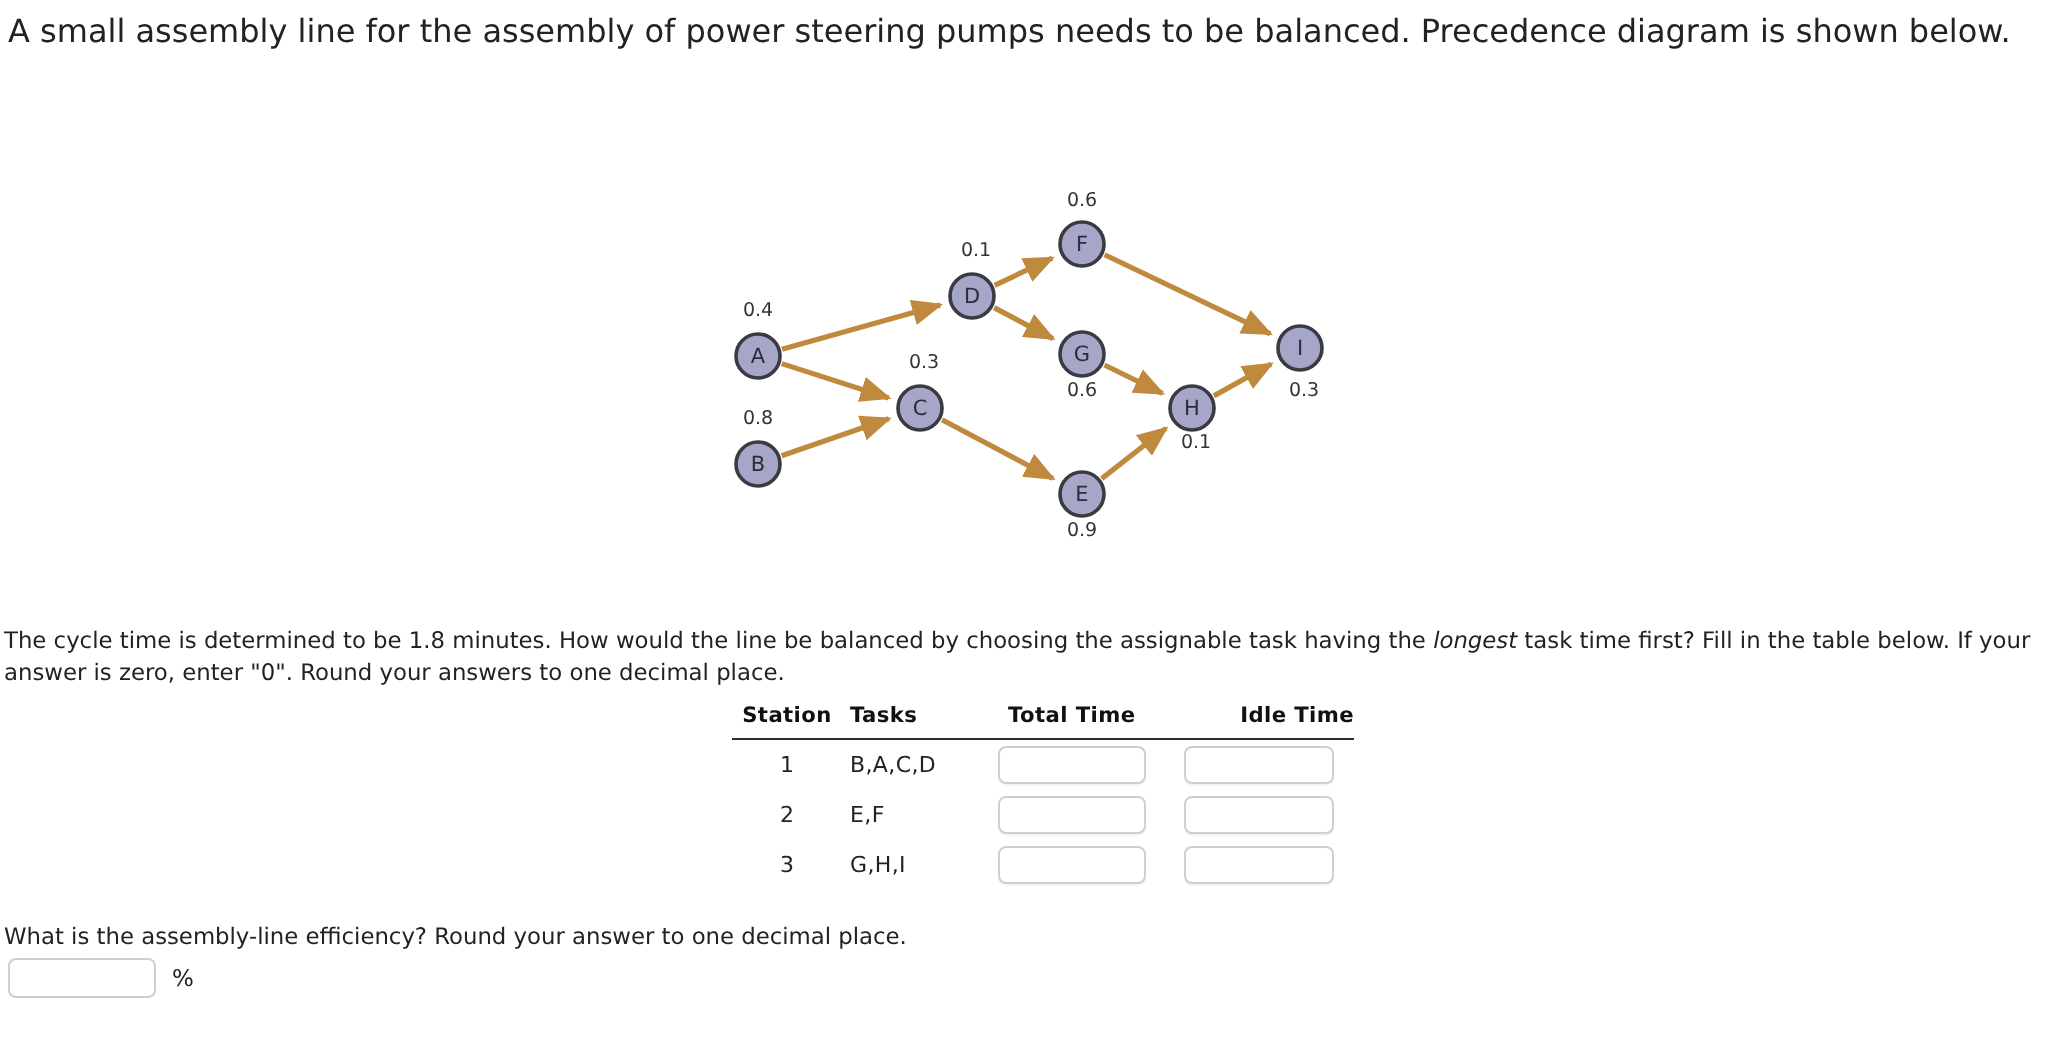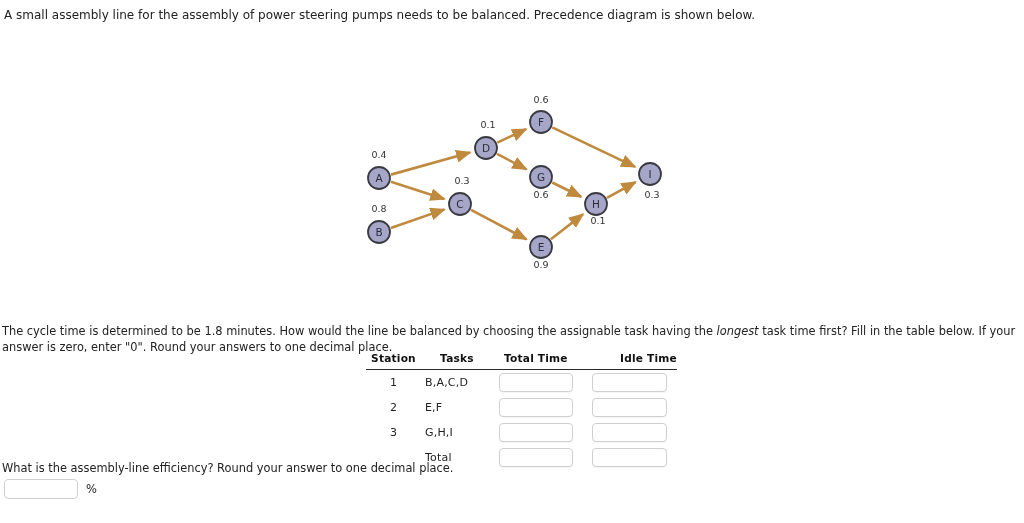--- a/index.html
+++ b/index.html
@@ -16,42 +16,42 @@
     color: #1a1a1a;
     overflow: hidden;
   }
 
   
   #intro-text {
     position: absolute;
     left: 4px;
     top: 8px;
     width: 1010px;
-    font-size: 12px;
+    font-size: 16px;
     line-height: 15px;
     color: #222;
   }
 
   
   #precedence-diagram {
     position: absolute;
     left: 0;
     top: 80px;
     width: 1024px;
     height: 210px;
   }
   #precedence-diagram svg {
     display: block;
   }
 
   
   #cycle-text {
     position: absolute;
     left: 2px;
-    top: 324px;
+    top: 313px;
     width: 1018px;
     font-size: 11.4px;
     line-height: 15.5px;
     color: #222;
   }
   #cycle-text .em {
     font-style: italic;
   }
 
   
@@ -69,21 +69,21 @@
   table.station-table th {
     font-weight: bold;
     font-size: 10.6px;
     color: #111;
     padding: 0 0 5px 0;
     border-bottom: 1.6px solid #2b2b2b;
     letter-spacing: 0.2px;
     white-space: nowrap;
   }
   table.station-table th.col-station { width: 56px; text-align: center; }
-  table.station-table th.col-tasks   { width: 66px; text-align: center; padding-left: 4px;}
+  table.station-table th.col-tasks   { width: 66px; text-align: left; padding-left: 4px;}
   table.station-table th.col-total   { width: 96px; text-align: center; }
   table.station-table th.col-idle    { width: 96px; text-align: right; }
 
   table.station-table td {
     padding: 3px 0;
     font-size: 11px;
     color: #222;
     vertical-align: middle;
   }
   table.station-table td.c-station { text-align: center; }
@@ -241,26 +241,20 @@
           <td class="c-tasks">E,F</td>
           <td class="c-input"><input type="text" class="answer-box" style=""></td>
           <td class="c-input"><input type="text" class="answer-box wide" style=""></td>
         </tr>
         <tr>
           <td class="c-station">3</td>
           <td class="c-tasks">G,H,I</td>
           <td class="c-input"><input type="text" class="answer-box" style=""></td>
           <td class="c-input"><input type="text" class="answer-box wide" style=""></td>
         </tr>
-        <tr>
-          <td class="c-station"></td>
-          <td class="c-tasks">Total</td>
-          <td class="c-input"><input type="text" class="answer-box" style=""></td>
-          <td class="c-input"><input type="text" class="answer-box wide" style=""></td>
-        </tr>
       </tbody>
   </table>
 </div>
 
 <div id="efficiency-question">What is the assembly-line efficiency? Round your answer to one decimal place.</div>
 
 <div id="efficiency-answer-row">
   <input id="efficiency-input" type="text" value="" style="">
   <span id="percent-label">%</span>
 </div>

